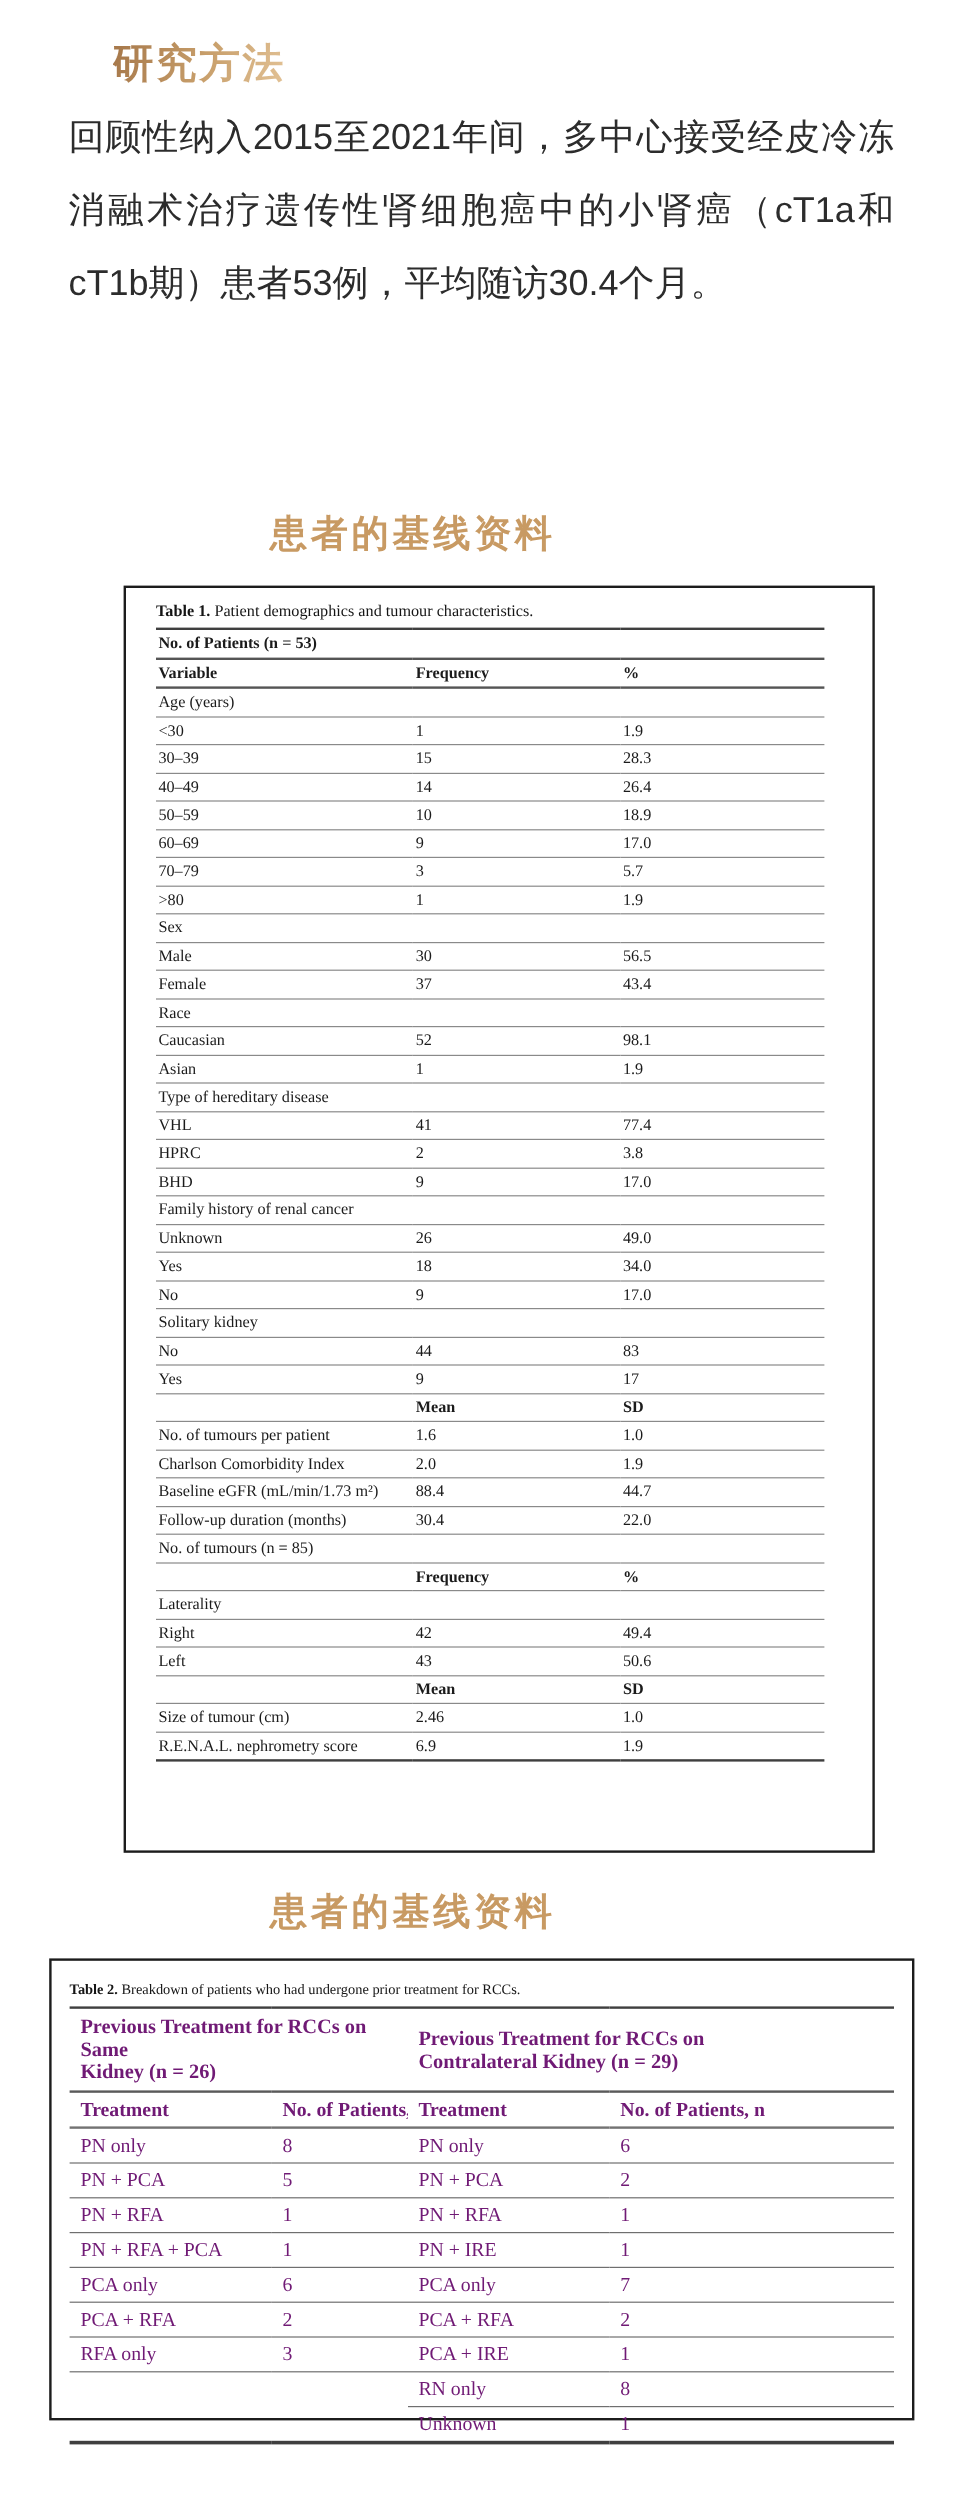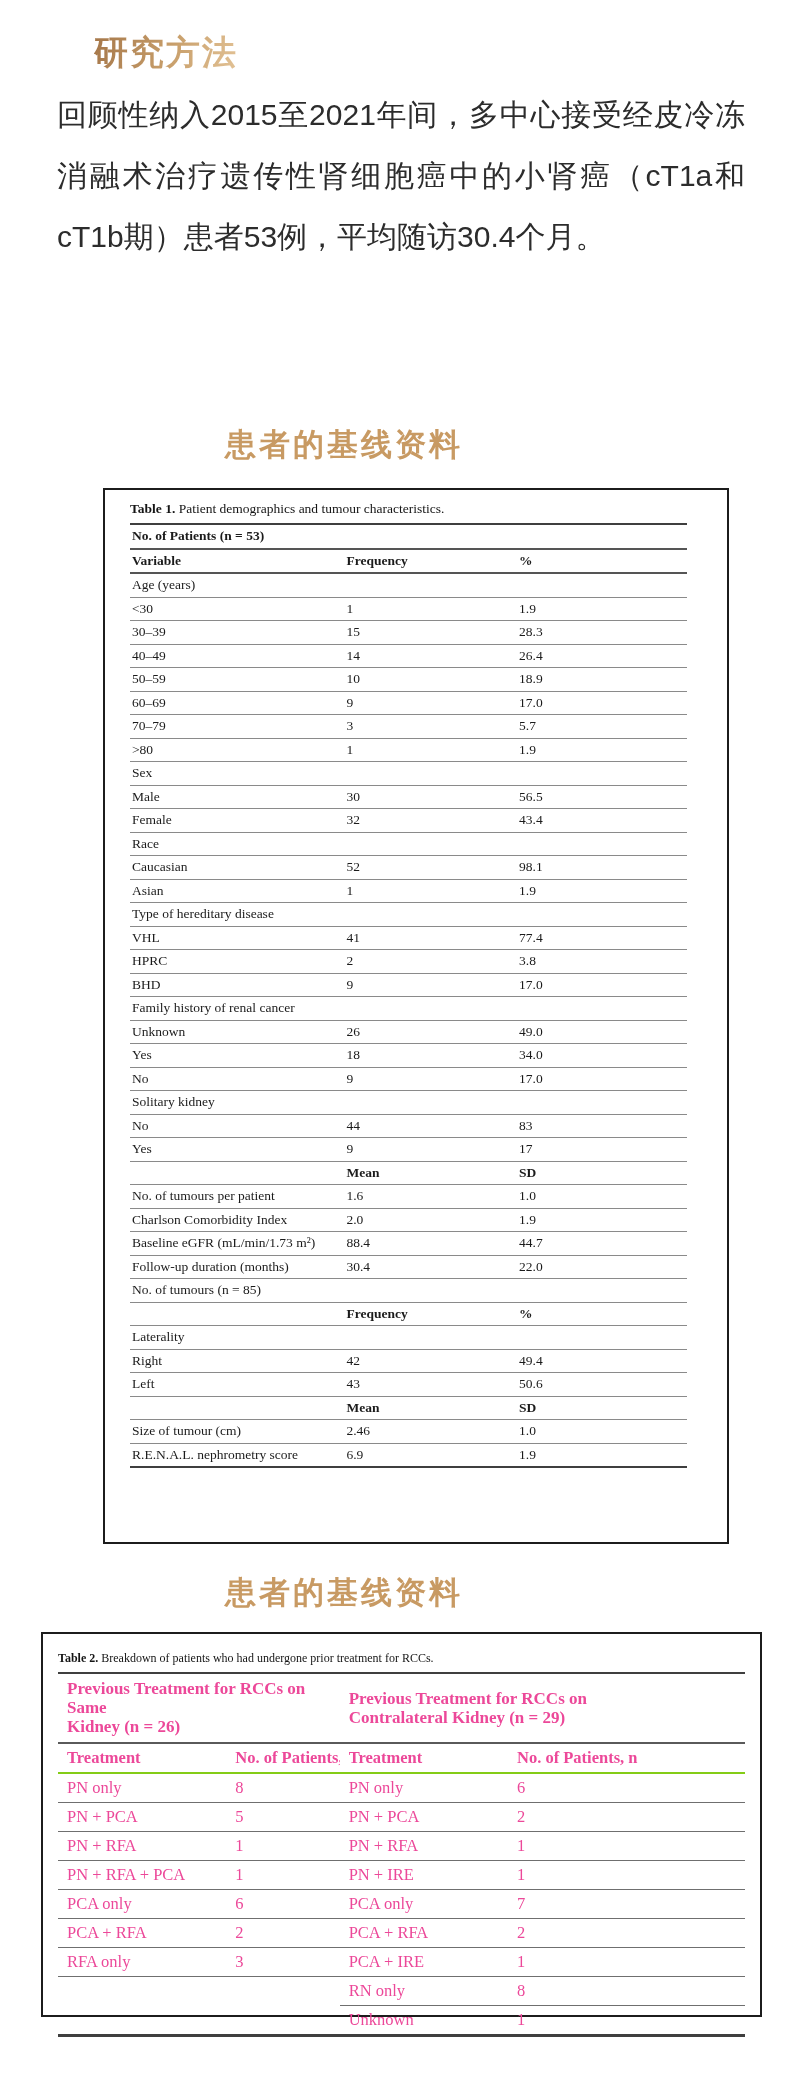--- a/index.html
+++ b/index.html
@@ -50,29 +50,29 @@
     border-top:2px solid #3f3f3f;border-bottom:2px solid #3f3f3f;
   }
   #t1 td{
     height:22.5px;padding:0 0 0 2px;vertical-align:middle;
     border-bottom:1px solid #8a8a8a;overflow:hidden;white-space:nowrap;
   }
   #t1 tr.hdr td,#t1 tr.secb td{font-weight:bold;}
   #t1 tr.thick td{border-bottom:2px solid #555;}
   
   #t2{
-    font-family:"Liberation Serif","DejaVu Serif",serif;font-size:16.5px;color:#ec4899;
+    font-family:"Liberation Serif","DejaVu Serif",serif;font-size:16.5px;color:#701a75;
     border-top:2px solid #3f3f3f;border-bottom:3px solid #3f3f3f;
   }
   #t2 th,#t2 td{text-align:left;vertical-align:middle;overflow:hidden;}
   #t2 tr.grp th{
     font-size:17px;line-height:19px;padding:5px 4px 6px 9px;
     white-space:pre-line;border-bottom:2px solid #5a5a5a;font-weight:bold;
   }
-  #t2 tr.sub th{height:28px;padding:0 0 0 9px;border-bottom:2px solid #84cc16;font-weight:bold;white-space:nowrap;}
+  #t2 tr.sub th{height:28px;padding:0 0 0 9px;border-bottom:2px solid #737373;font-weight:bold;white-space:nowrap;}
   #t2 td{height:28px;padding:0 0 0 9px;border-bottom:1px solid #6f6f6f;white-space:nowrap;}
   #t2 td.noline{border-bottom:none;}
 </style>
 </head>
 <body>
 
 <div class="page">
 
   <div class="h-method">研究方法</div>
 
@@ -138,21 +138,21 @@
           <tr class="sec">
             <td colspan="3">Sex</td>
           </tr>
           <tr class="data">
             <td>Male</td>
             <td>30</td>
             <td>56.5</td>
           </tr>
           <tr class="data">
             <td>Female</td>
-            <td>32</td>
+            <td>37</td>
             <td>43.4</td>
           </tr>
           <tr class="sec">
             <td colspan="3">Race</td>
           </tr>
           <tr class="data">
             <td>Caucasian</td>
             <td>52</td>
             <td>98.1</td>
           </tr>

